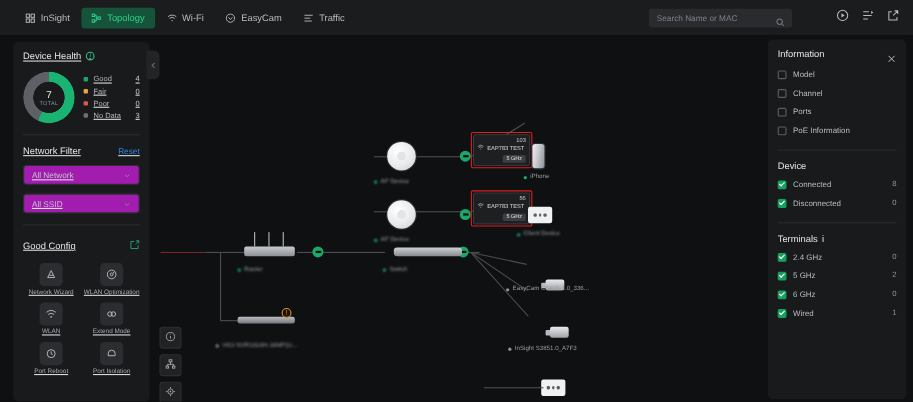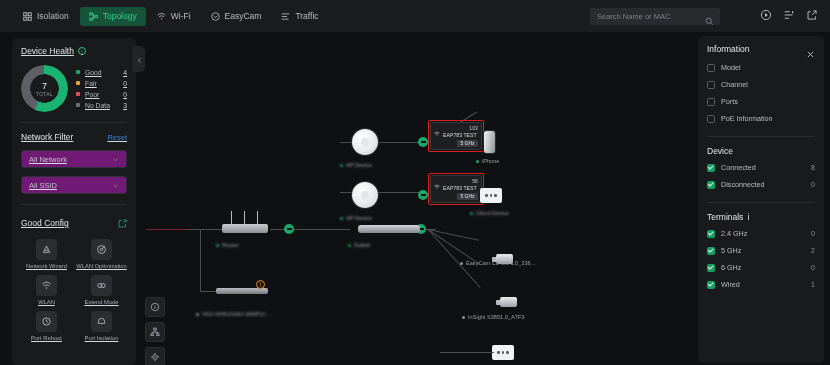--- a/index.html
+++ b/index.html
@@ -80,21 +80,21 @@
   .lg-row { display: flex; align-items: center; font-size: 6.8px; height: 11px; color: #b3b7bc; }
   .lg-dot { width: 4px; height: 4px; border-radius: 1px; margin-right: 5px; }
   .lg-name { flex: 1; }
   .lg-val { color: #c9ccd1; }
 
   .divider { height: 1px; background: #2a2c2f; margin: 10px 0 9px 0; }
 
   .nf-head { display: flex; align-items: center; justify-content: space-between; }
   .reset { font-size: 7.5px; color: #2f86e0; cursor: pointer; }
   .select {
-    margin-top: 8px; height: 18px; background: #701a75; border-radius: 3px;
+    margin-top: 8px; height: 18px; background: #a21caf; border-radius: 3px;
     display: flex; align-items: center; padding: 0 7px; font-size: 7.5px;
     color: #c2c5ca; justify-content: space-between; cursor: pointer;
     border: 1px solid #2e3033;
   }
   .caret { width: 7px; height: 7px; }
 
   .qc-head { display: flex; align-items: center; justify-content: space-between; }
   .qc-grid { margin-top: 7px; display: grid; grid-template-columns: 1fr 1fr; gap: 5px 4px; }
   .qc-item { display: flex; flex-direction: column; align-items: center; cursor: pointer; }
   .qc-ico {
@@ -237,21 +237,21 @@
 
       <div class="tab">
         <span>
           <svg viewBox="0 0 12 12" fill="none" stroke="currentColor" stroke-width="1.2">
             <rect x="1" y="1" width="4" height="4"></rect>
               <rect x="7" y="1" width="4" height="4"></rect>
             <rect x="1" y="7" width="4" height="4"></rect>
               <rect x="7" y="7" width="4" height="4"></rect>
           </svg>
         </span>
-        <span>Isolation</span>
+        <span>InSight</span>
       </div>
 
       <div class="tab active">
         <span>
           <svg viewBox="0 0 12 12" fill="none" stroke="currentColor" stroke-width="1.2">
             <rect x="1" y="1" width="3" height="3"></rect>
               <rect x="1" y="8" width="3" height="3"></rect>
             <rect x="8" y="4.5" width="3" height="3"></rect>
             <path d="M4 2.5h2v7h-2M6 6h2"></path>
           </svg>

